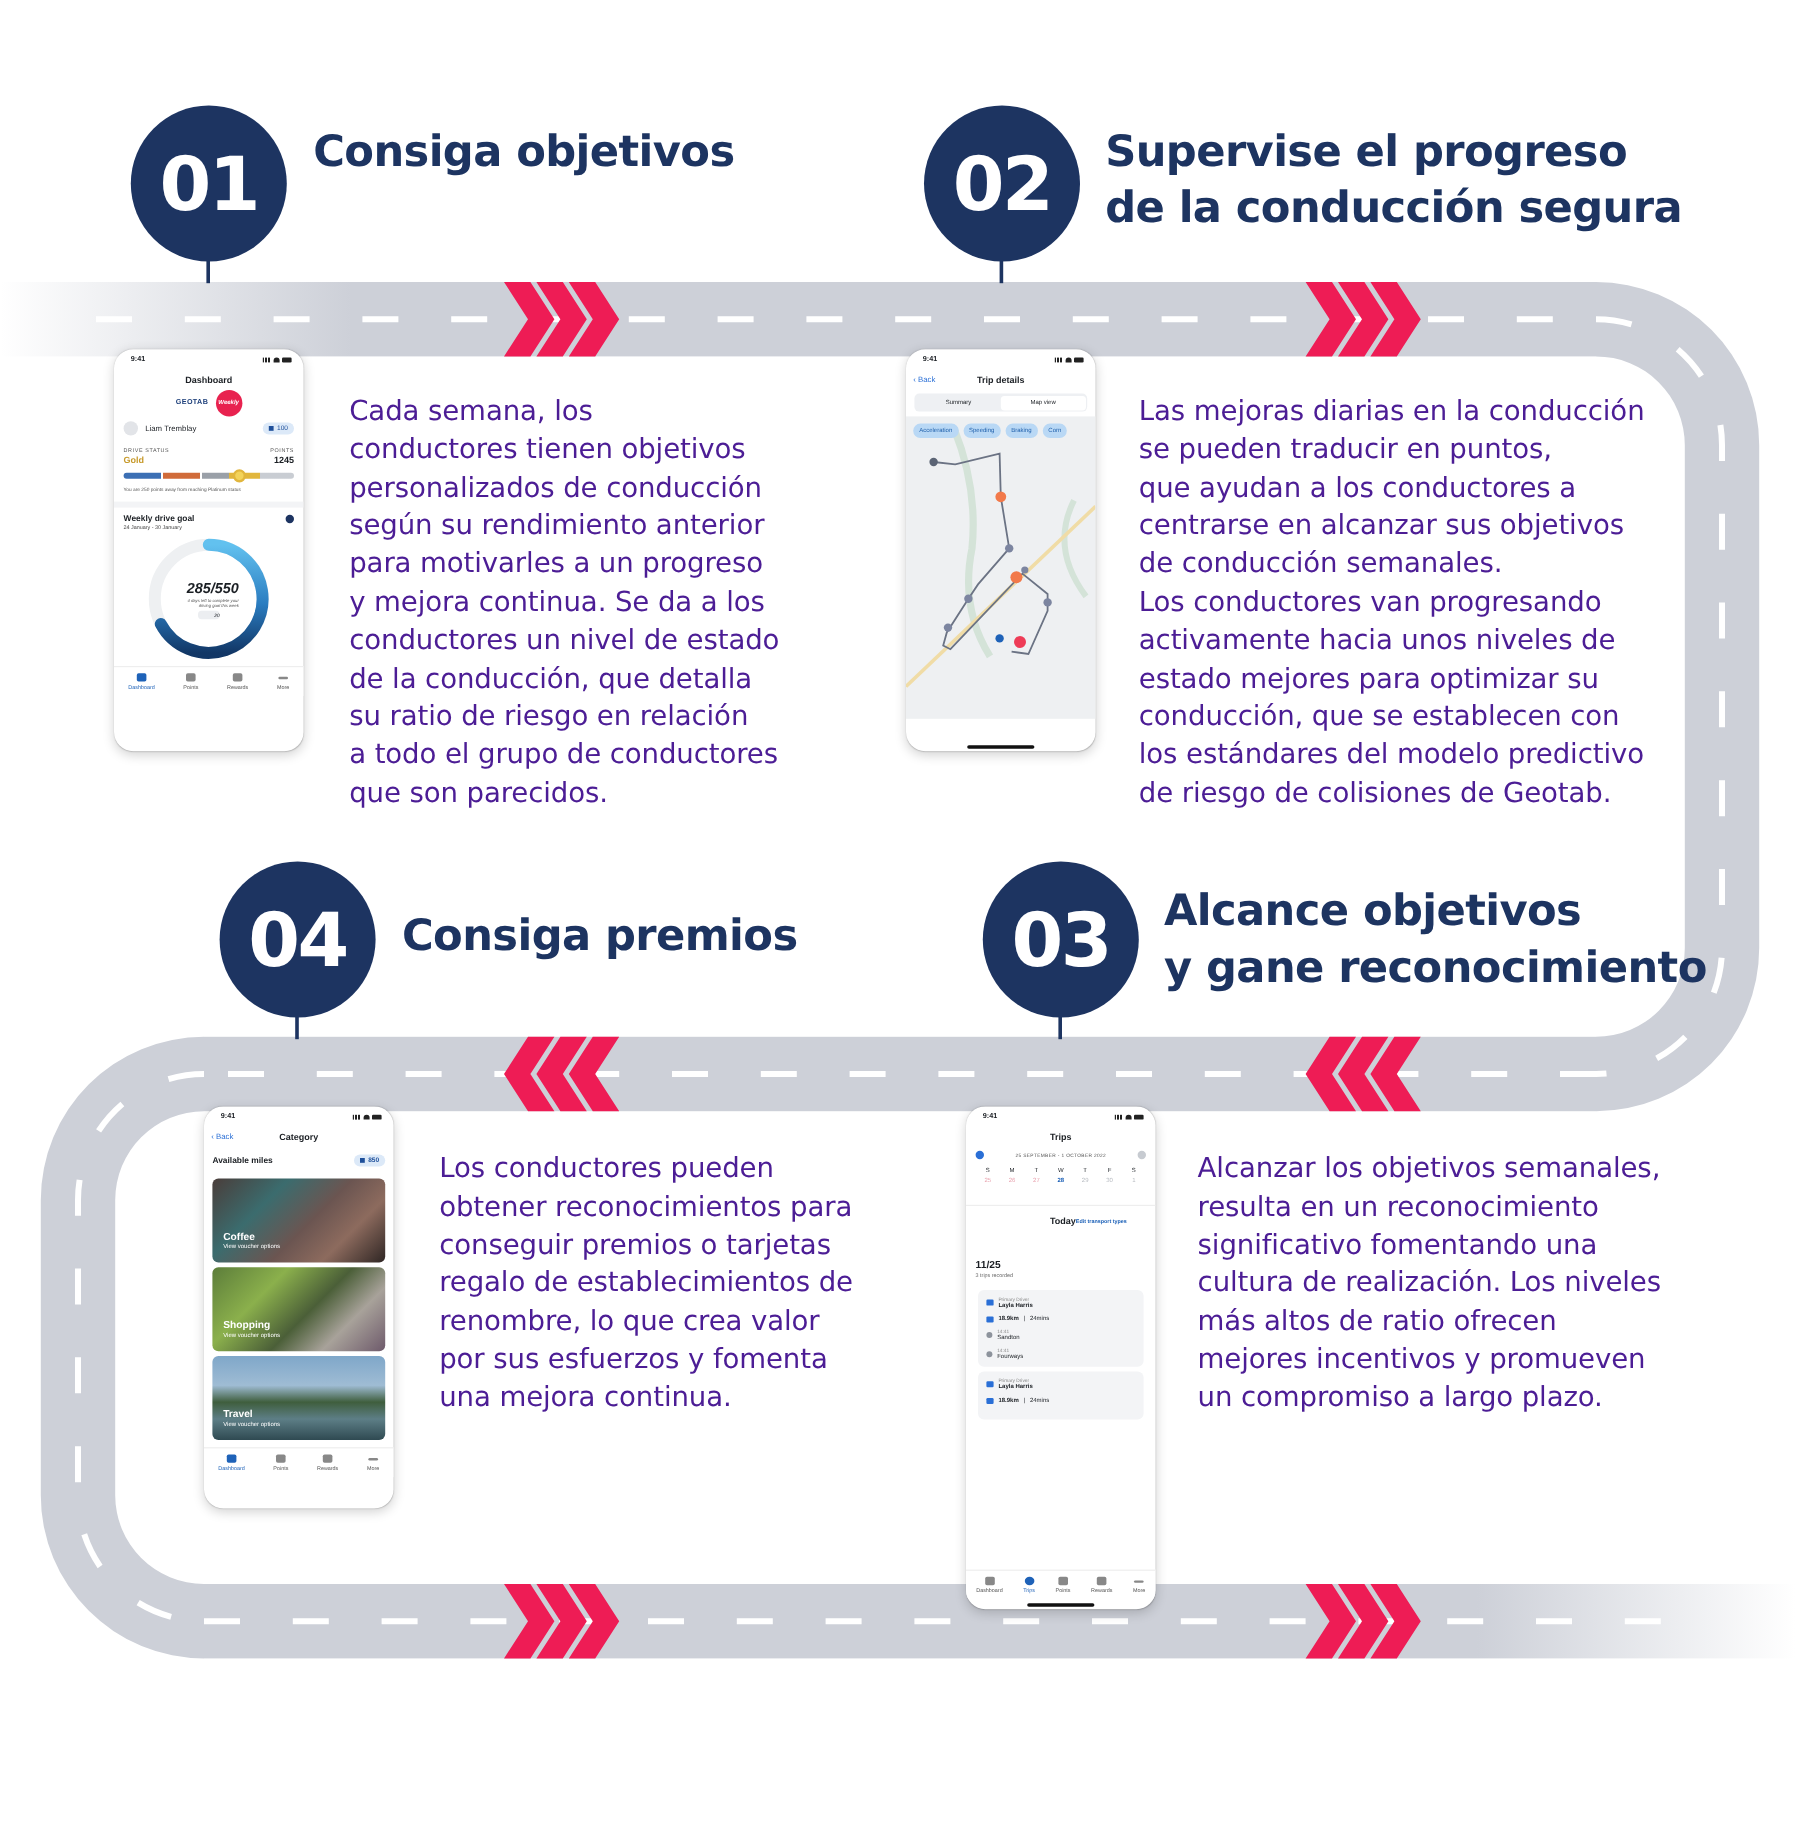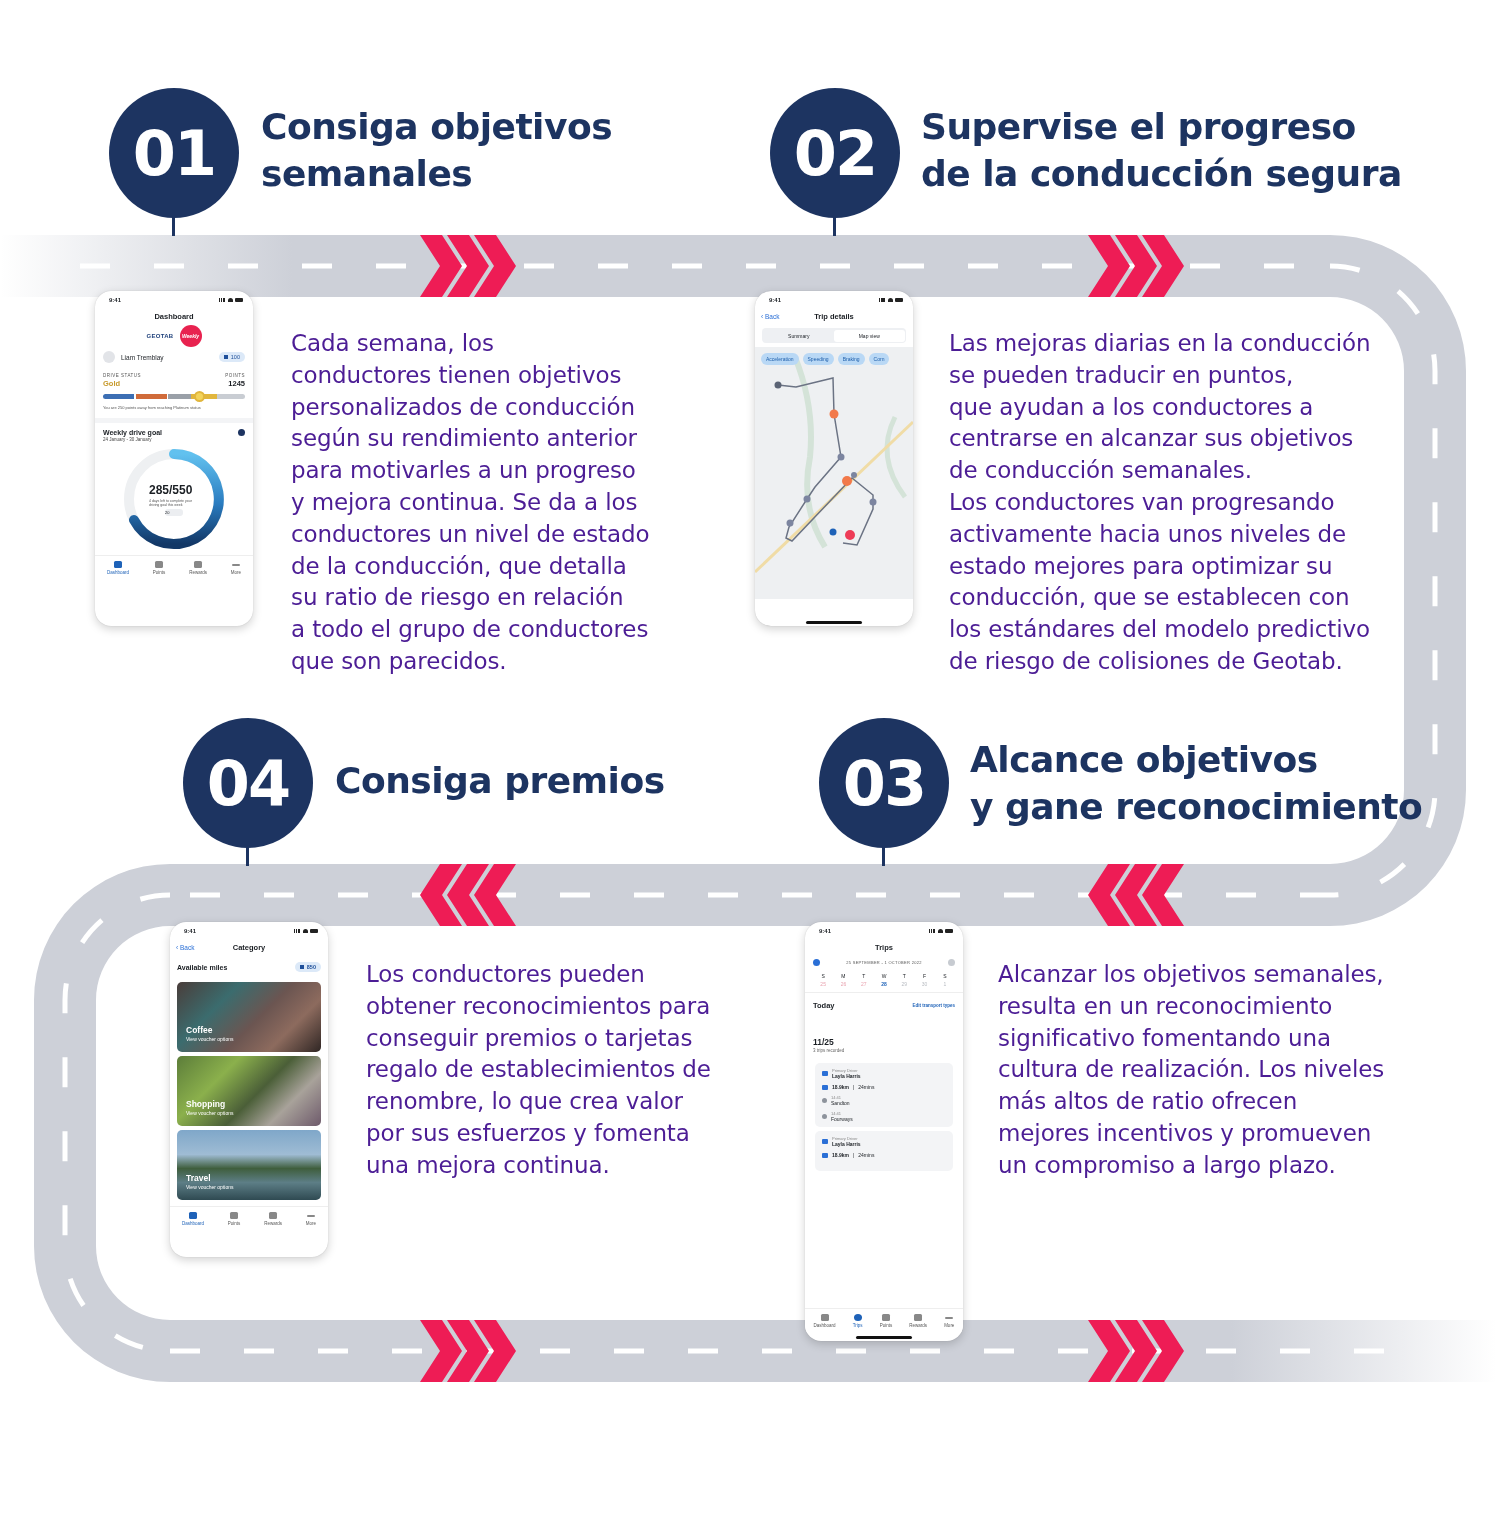--- a/index.html
+++ b/index.html
@@ -58,21 +58,21 @@
   .drive-row { display: flex; justify-content: space-between; padding: 6px 8px 0; font-size: 4.5px; color: #555; letter-spacing: 0.5px; }
   .drive-vals { display: flex; justify-content: space-between; padding: 1px 8px 0; font-size: 7.5px; font-weight: bold; }
   .gold { color: #c79a2b; }
   .progress { margin: 6px 8px 0; height: 5px; border-radius: 3px; background: linear-gradient(90deg,#3c6fb4 0 22%,#fff 22% 23%,#d06b3a 23% 45%,#fff 45% 46%,#9aa0a8 46% 62%,#e1b63d 62% 80%,#c9cdd3 80%); position: relative; }
   .progress .knob { position: absolute; left: 64%; top: -3px; width: 11px; height: 11px; border-radius: 50%; background: #f3d35a; border: 2px solid #e1b63d; }
   .drive-note { font-size: 4px; color: #555; padding: 6px 8px 8px; border-bottom: 5px solid #f3f4f6; }
   .goal-head { display: flex; justify-content: space-between; align-items: center; padding: 6px 8px 0; font-size: 7px; font-weight: bold; }
   .info-dot { width: 7px; height: 7px; border-radius: 50%; background: #1d3461; }
   .goal-date { font-size: 4.5px; color: #444; padding: 1px 8px; }
   .donut-wrap { position: relative; height: 112px; display: flex; justify-content: center; align-items: center; }
-  .donut-center { position: absolute; text-align: left; }
+  .donut-center { position: absolute; text-align: right; font-style: italic; }
   .donut-val { font-size: 12px; font-weight: bold; color: #1b1f24; }
   .donut-sub { font-size: 3.5px; color: #555; width: 50px; margin: 2px auto; }
   .donut-chip { margin: 2px auto 0; width: 18px; font-size: 4px; background: #eceef1; border-radius: 3px; padding: 1px 0; }
 
   
   .segmented { margin: 3px 7px; background: #eef0f3; border-radius: 4px; display: flex; padding: 1.5px; }
   .seg { flex: 1; text-align: center; font-size: 5px; padding: 3px 0; border-radius: 3px; }
   .seg.on { background: #fff; }
   .map-area { position: relative; height: 252px; background: #eef0f2; margin-top: 4px; overflow: hidden; }
   .chips { position: absolute; top: 6px; left: 6px; display: flex; gap: 4px; z-index: 2; white-space: nowrap; }
@@ -90,21 +90,21 @@
 
   
   .week-nav { display: flex; justify-content: space-between; align-items: center; padding: 3px 8px; }
   .wk-dot { width: 7px; height: 7px; border-radius: 50%; background: #2a6fd6; }
   .wk-dot.grey { background: #c7cbd1; }
   .wk-range { font-size: 4px; color: #555; letter-spacing: 0.3px; }
   .days { display: grid; grid-template-columns: repeat(7,1fr); padding: 4px 8px 2px; text-align: center; font-size: 5px; row-gap: 2px; }
   .day-n { color: #e9a4b0; }
   .day-n.cur { color: #1e62b8; font-weight: bold; }
   .day-n.fut { color: #b8bcc2; }
-  .today-row { display: flex; justify-content: space-between; align-items: center; padding: 8px 8px 2px; border-top: 1px solid #eee; margin-top: 3px; }
+  .today-row { display: flex; justify-content: flex-end; align-items: center; padding: 8px 24px 2px; border-top: 1px solid #eee; margin-top: 15px; }
   .today-row .t { font-size: 7.5px; font-weight: bold; }
   .today-row .e { font-size: 4.5px; color: #1e62b8; font-weight: bold; }
   .trip-count { padding: 6px 8px 0; font-size: 8.5px; font-weight: bold; margin-top: 19px; }
   .trip-sub { padding: 1px 8px 6px; font-size: 4.5px; color: #666; }
   .trip-card { margin: 4px 10px; background: #f3f4f6; border-radius: 5px; padding: 5px 7px; }
   .tc-row { display: flex; align-items: center; gap: 4px; font-size: 5px; margin-bottom: 5px; }
   .tc-icon { width: 6px; height: 5px; background: #2a6fd6; border-radius: 1px; }
   .tc-icon.g { background: #8d939c; border-radius: 50%; width: 5px; height: 5px; }
   .tc-lbl { font-size: 4px; color: #888; }
   .tc-val { font-size: 5px; font-weight: bold; }
@@ -181,21 +181,20 @@
       <path d="M27 0 H49 L69 31 L49 62 H27 L47 31 Z"></path>
       <path d="M54 0 H76 L96 31 L76 62 H54 L74 31 Z"></path>
     </g>
   </g>
 </svg>
 
 <div class="step-stem" style="left:172px;top:200px;height:36px;"></div>
 <div class="step-badge" style="left:109px;top:88px;">01</div>
 <div class="step-title" style="left:261px;top:103px;">
   <div>Consiga objetivos</div>
-  <div>semanales</div>
 </div>
 <div class="body-text" style="left:291px;top:328px;">Cada semana, los
 conductores tienen objetivos
 personalizados de conducción
 según su rendimiento anterior
 para motivarles a un progreso
 y mejora continua. Se da a los
 conductores un nivel de estado
 de la conducción, que detalla
 su ratio de riesgo en relación

